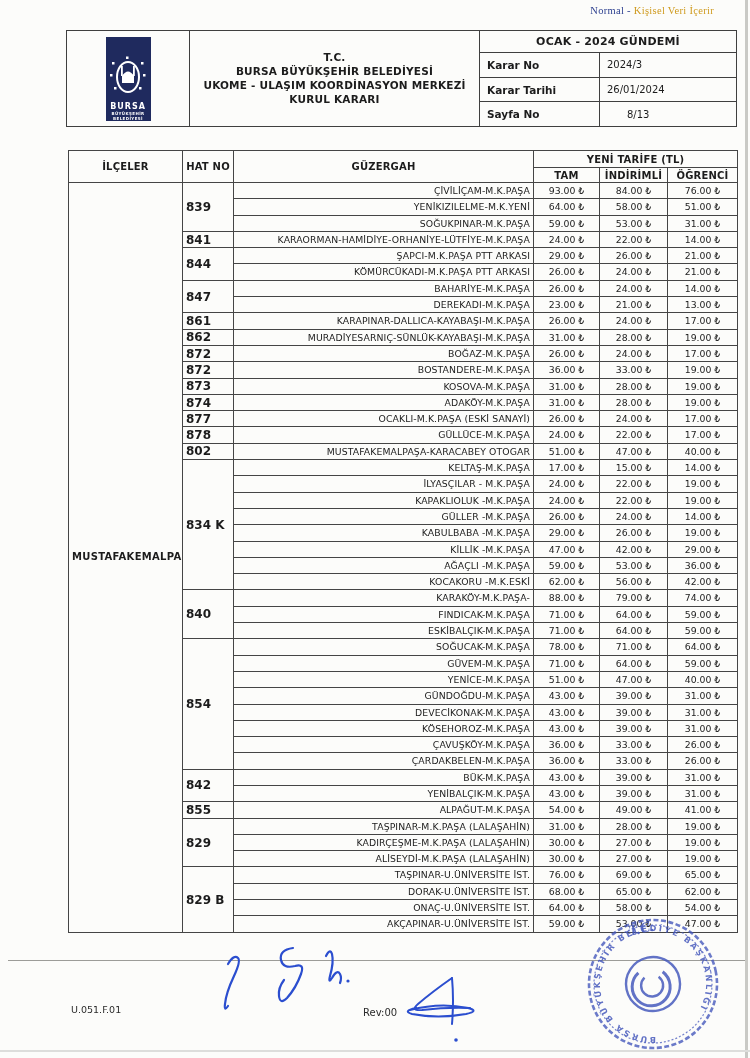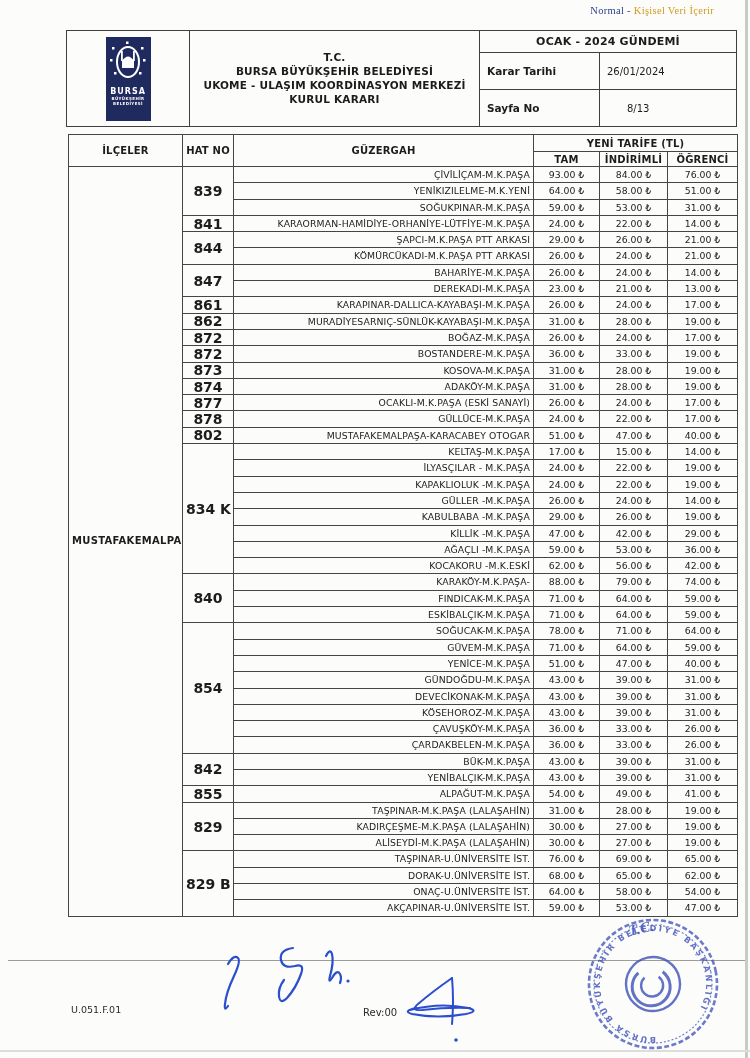--- a/index.html
+++ b/index.html
@@ -16,44 +16,44 @@
   .classification{ position:absolute; top:5px; right:36px; font-family:"Liberation Serif", serif; font-size:10.5px; letter-spacing:.3px; }
   .cls-prefix{ color:#2c3f8f; }
   .cls-label{ color:#cf9a1d; }
 
   
   .header-box{
     position:absolute; left:66px; top:30px; width:671px; height:97px;
     border:1.5px solid #3f3f3f; display:flex; background:#fcfcfa;
   }
   .logo-cell{ width:123px; border-right:1.2px solid #3f3f3f; display:flex; align-items:center; justify-content:center; }
-  .logo-rect{ width:45px; height:84px; background:#1f2a5e; display:flex; flex-direction:column; align-items:center; justify-content:flex-start; padding-top:4px; }
+  .logo-rect{ width:45px; height:84px; background:#1f2a5e; display:flex; flex-direction:column; align-items:center; justify-content:flex-end; padding-top:4px; }
   .logo-text1{ color:#fff; font-size:8px; font-weight:bold; letter-spacing:1px; margin-top:2px; }
   .logo-text2{ color:#fff; font-size:4px; font-weight:bold; letter-spacing:.4px; }
   .title-cell{ flex:1; display:flex; flex-direction:column; }
   .title-block{ flex:1; display:flex; flex-direction:column; align-items:center; justify-content:center; gap:1px; }
   .title-line{ font-size:10.5px; font-weight:bold; letter-spacing:.2px; line-height:1.25; text-align:center; }
   .gundem-row{ height:20px; border-top:1.2px solid #3f3f3f; display:flex; align-items:center; justify-content:center; font-size:11px; font-weight:bold; }
   .info-cell{ width:257px; border-left:1.2px solid #3f3f3f; display:flex; flex-direction:column; }
   .info-title{ height:22px; border-bottom:1.2px solid #3f3f3f; display:flex; align-items:center; justify-content:center; font-size:11px; font-weight:bold; letter-spacing:.2px; }
   .info-row{ flex:1; display:flex; border-bottom:1.2px solid #3f3f3f; }
   .info-row:last-child{ border-bottom:none;gap:20px; }
   .info-label{ width:120px; border-right:1.2px solid #3f3f3f; display:flex; align-items:center; padding-left:7px; font-size:10.5px; font-weight:bold; }
   .info-value{ flex:1; display:flex; align-items:center; padding-left:7px; font-size:10px; }
 
   
   .main-table{ position:absolute; left:68px; top:134px; width:669px; }
-  table.fare-table{ border-collapse:collapse; width:669px; table-layout:fixed; }
+  table.fare-table{ border-collapse:collapse; width:669px; table-layout:fixed;margin-top:16px; }
   .fare-table th, .fare-table td{ border:1px solid #454545; overflow:hidden; white-space:nowrap; }
   .fare-table th{ font-size:10px; font-weight:bold; letter-spacing:.2px; }
   .th-top{ height:17px; }
   .th-sub{ height:15px; }
   .fare-table td{ height:16.3px; padding:0 3px; font-size:9.3px; line-height:1; }
   td.district-cell{ text-align:center; font-weight:bold; font-size:10px; letter-spacing:.3px; white-space:nowrap; }
-  td.hat-cell{ text-align:center; font-weight:bold; font-size:14px; }
+  td.hat-cell{ text-align:left; font-weight:bold; font-size:12px; }
   td.route-cell{ text-align:right; padding-left:5px; letter-spacing:.1px; }
   td.fare-cell{ text-align:center; }
 
   
   .footer-line{ position:absolute; left:8px; top:960px; width:737px; height:1.4px; background:#9c9c98; }
   .doc-code{ position:absolute; left:71px; top:1004px; font-size:9.5px; color:#2b2b2b; }
   .rev-label{ position:absolute; left:363px; top:1007px; font-size:10px; color:#2b2b2b; }
   .sig-svg{ position:absolute; left:198px; top:926px; }
   .flourish-svg{ position:absolute; left:390px; top:972px; }
   .stamp-wrap{ position:absolute; left:558px; top:910px; width:190px; height:148px; transform:rotate(-12deg); opacity:.92; }
@@ -96,20 +96,24 @@
       <div class="title-block">
         <div class="title-line">T.C.</div>
         <div class="title-line">BURSA BÜYÜKŞEHİR BELEDİYESİ</div>
         <div class="title-line">UKOME - ULAŞIM KOORDİNASYON MERKEZİ</div>
         <div class="title-line">KURUL KARARI</div>
       </div>
     </div>
     <div class="info-cell">
       <div class="info-title">OCAK - 2024 GÜNDEMİ</div>
       <div class="info-row">
+        <div class="info-label">Karar No</div>
+        <div class="info-value">2024/3</div>
+      </div>
+      <div class="info-row">
         <div class="info-label">Karar Tarihi</div>
         <div class="info-value">26/01/2024</div>
       </div>
       <div class="info-row">
         <div class="info-label">Sayfa No</div>
         <div class="info-value">8/13</div>
       </div>
     </div>
   </div>
 

